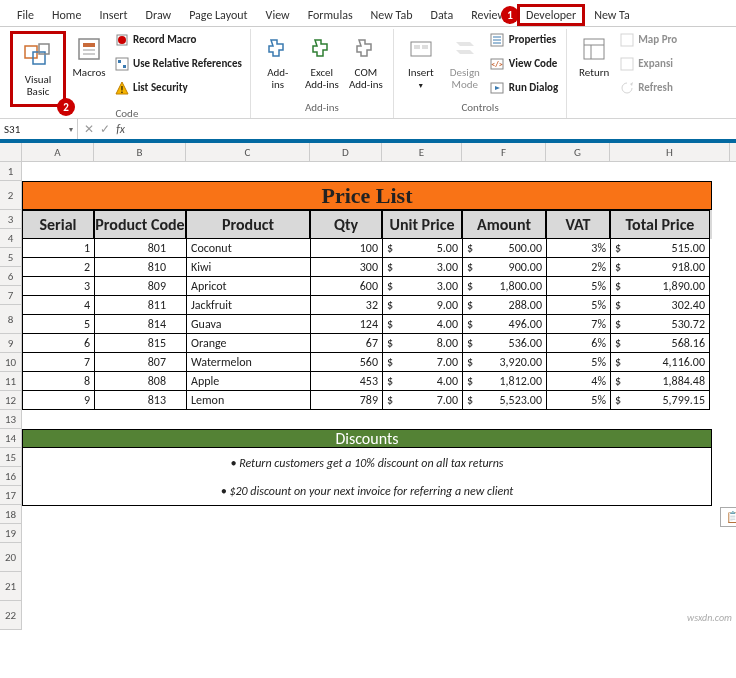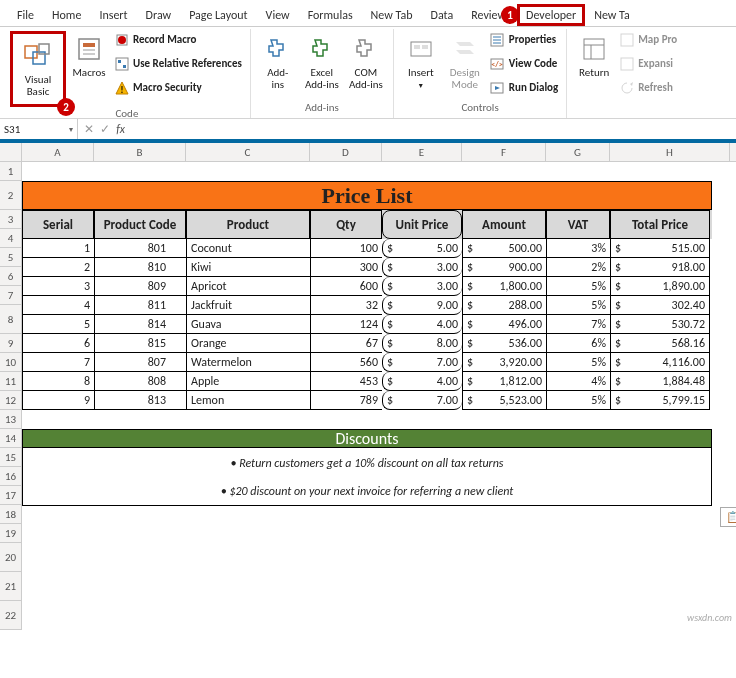--- a/index.html
+++ b/index.html
@@ -48,31 +48,31 @@
 .cells { position: relative; flex: 1; }
 
 
 .pl-wrap { position: absolute; left: 0; top: 0; width: 690px; }
 .pl-title { height: 29px; background: #f97316; border: 1px solid #000; font-family: 'Times New Roman', serif; font-size: 22px; font-weight: bold; text-align: center; display: flex; align-items: center; justify-content: center; }
 .pl-info { border-left: 1px solid #000; border-right: 1px solid #000; height: 19px; display: flex; }
 .pl-info-label { width: 320px; text-align: center; font-size: 12px; }
 .pl-info-val { flex: 1; text-align: center; font-size: 12px; }
 
 .pl-head-row { display: flex; height: 29px; background: #d9d9d9; }
-.pl-head-row .cell { border: 1px solid #000; font-weight: bold; display: flex; align-items: center; justify-content: center; font-size: 13px; }
+.pl-head-row .cell { border: 1px solid #000; font-weight: bold; display: flex; align-items: center; justify-content: center; font-size: 16px; }
 
 .pl-data-row { display: flex; height: 19px; }
 .pl-data-row .cell { border-left: 1px solid #000; border-bottom: 1px solid #000; display: flex; align-items: center; padding: 0 4px; font-size: 12px; }
 .pl-data-row .cell:last-child { border-right: 1px solid #000; }
 
 .c-serial { width: 72px; justify-content: flex-end; }
 .c-code { width: 92px; }
 .c-prod { width: 124px; }
 .c-qty { width: 72px; justify-content: flex-end; }
-.c-unit { width: 80px; border-radius: 8px; }
+.c-unit { width: 80px; }
 .c-amt { width: 84px; }
 .c-vat { width: 64px; justify-content: flex-end; }
 .c-total { width: 100px; }
 
 .pl-head-row .c-code, .pl-head-row .c-prod, .pl-head-row .c-unit, .pl-head-row .c-amt, .pl-head-row .c-total { justify-content: center; }
 .pl-data-row .c-code { justify-content: flex-end; padding-right: 20px; }
 .pl-data-row .c-prod { justify-content: flex-start; }
 .money { display: flex; justify-content: space-between; width: 100%; }
 
 .spacer-row { height: 19px; }
@@ -157,21 +157,21 @@
             </span>
           <span>Use Relative References</span>
         </div>
         <div class="small-btn">
           <span class="sm-ic">
               <svg width="14" height="14">
                 <polygon points="7,1 13,13 1,13" fill="#f7b500" stroke="#c08000"></polygon>
                 <text x="7" y="12" font-size="9" text-anchor="middle" fill="#000">!</text>
               </svg>
             </span>
-          <span>Macro Security</span>
+          <span>List Security</span>
         </div>
       </div>
     </div>
     <div class="ribbon-group-label">Code</div>
   </div>
 
   <div class="ribbon-group">
     <div class="ribbon-group-body">
       <div class="big-btn">
         <div class="icon">

